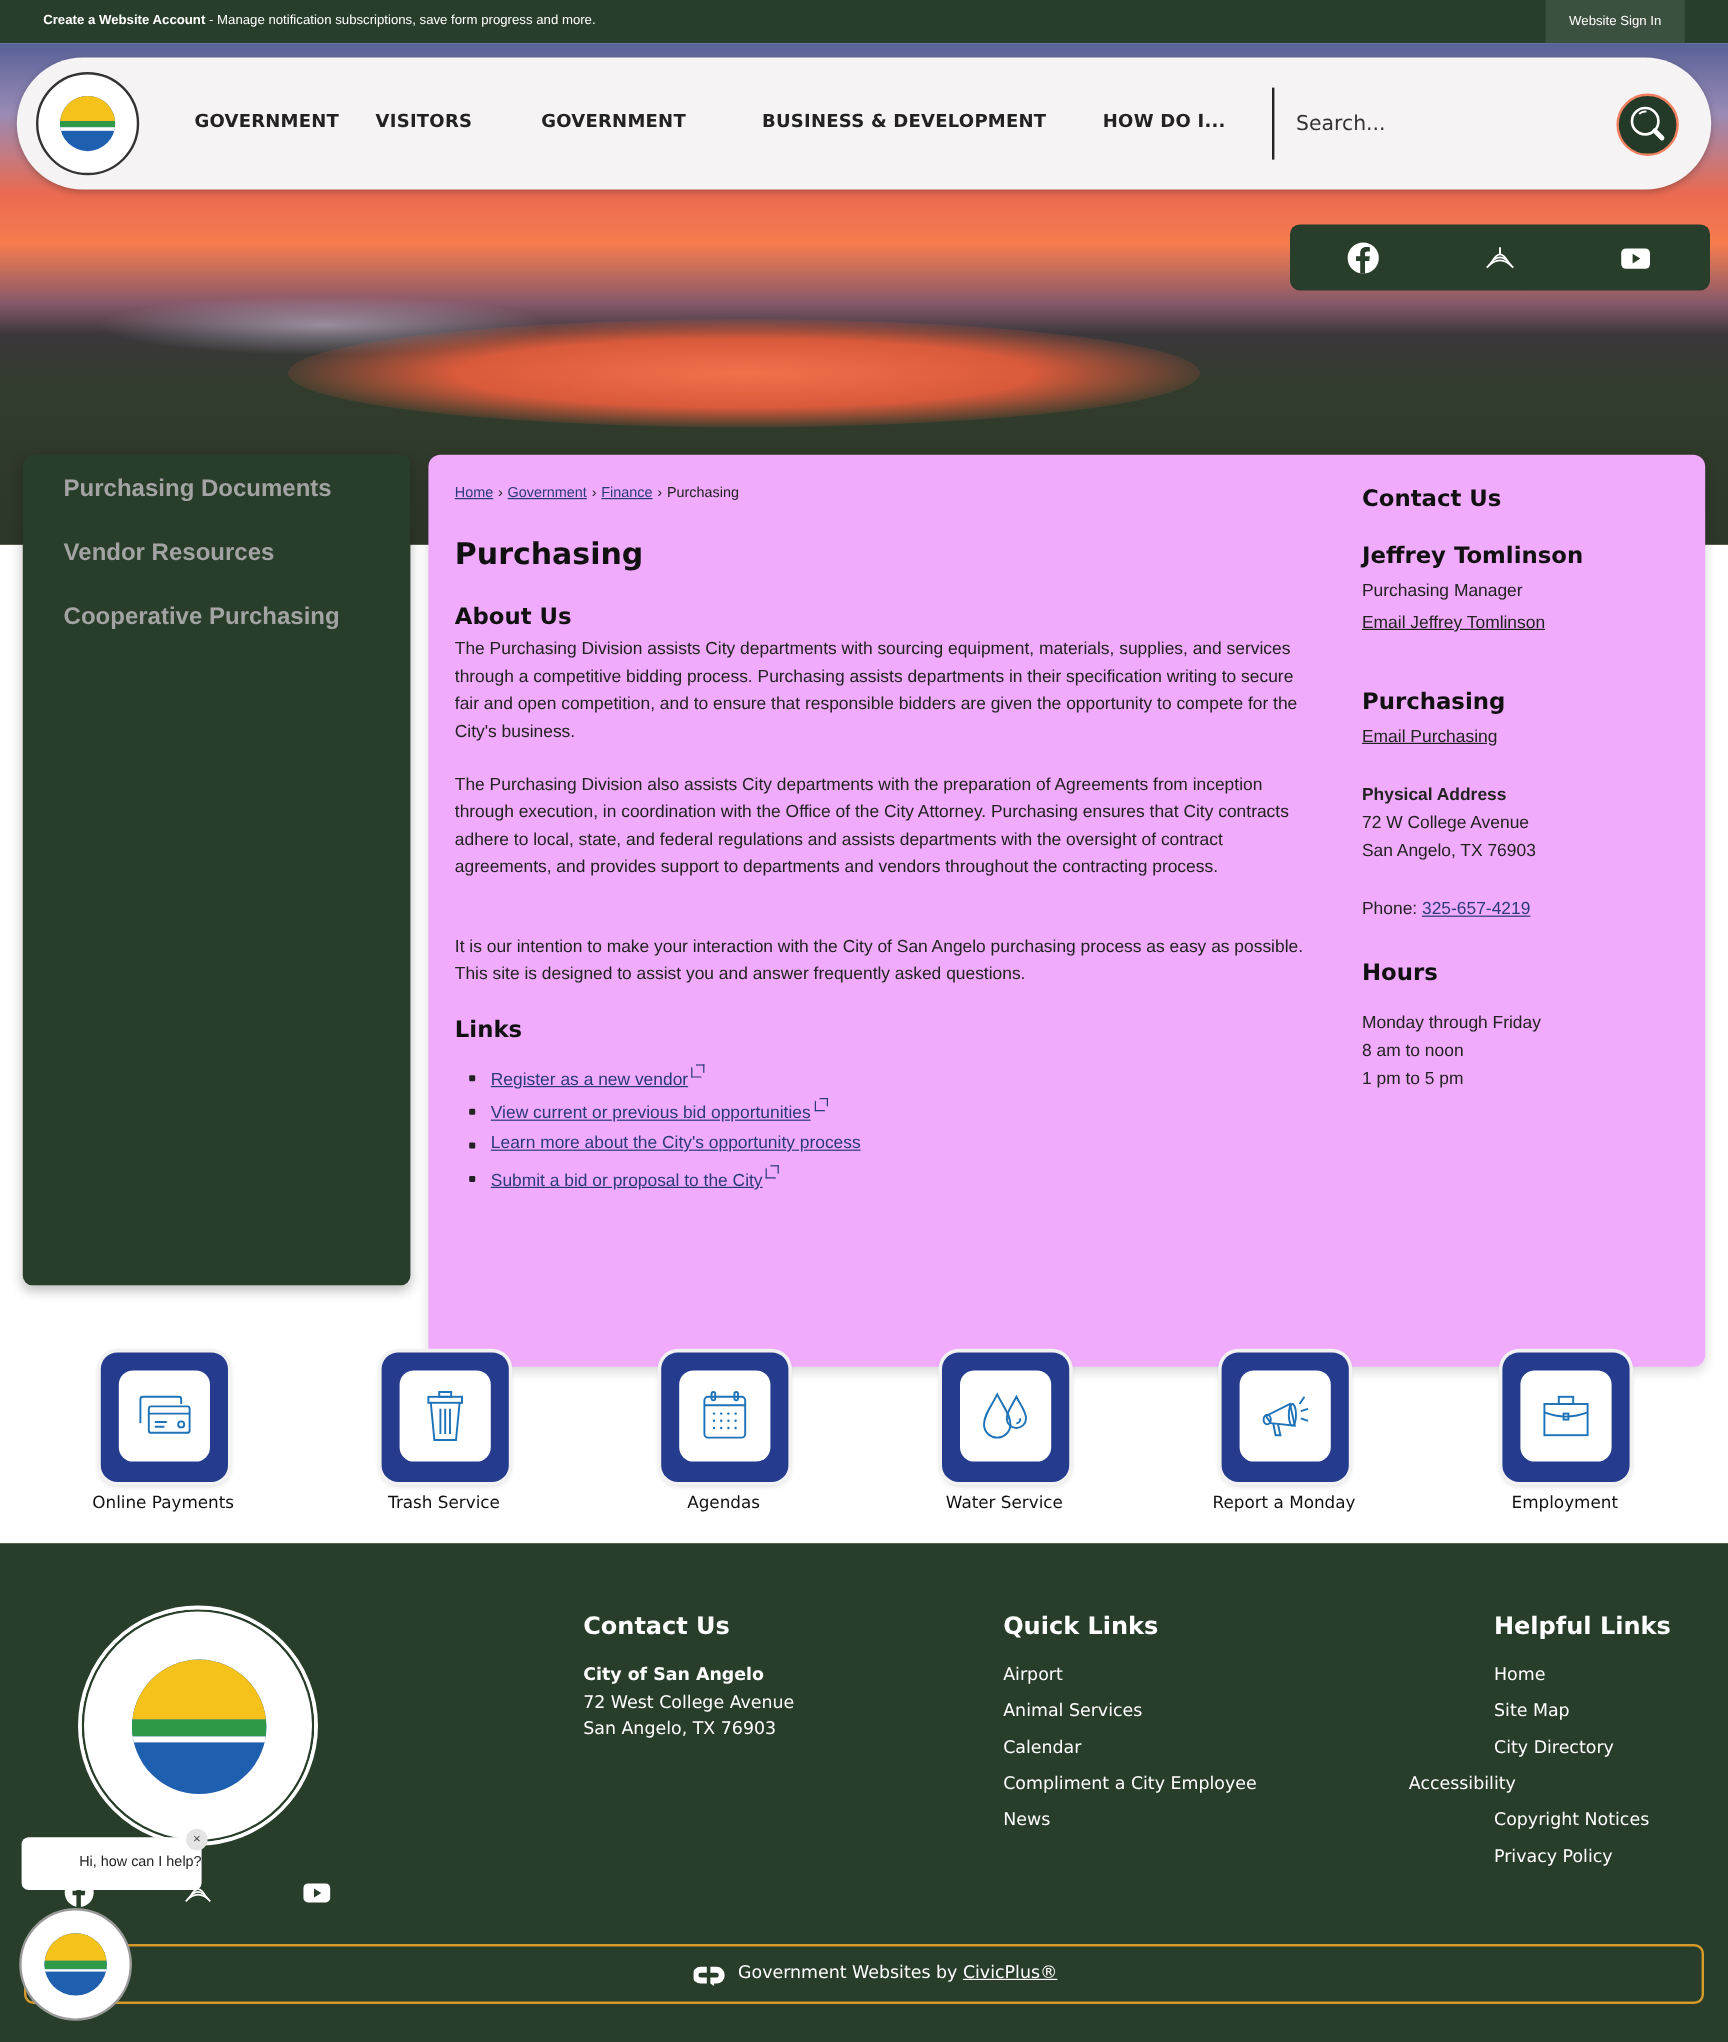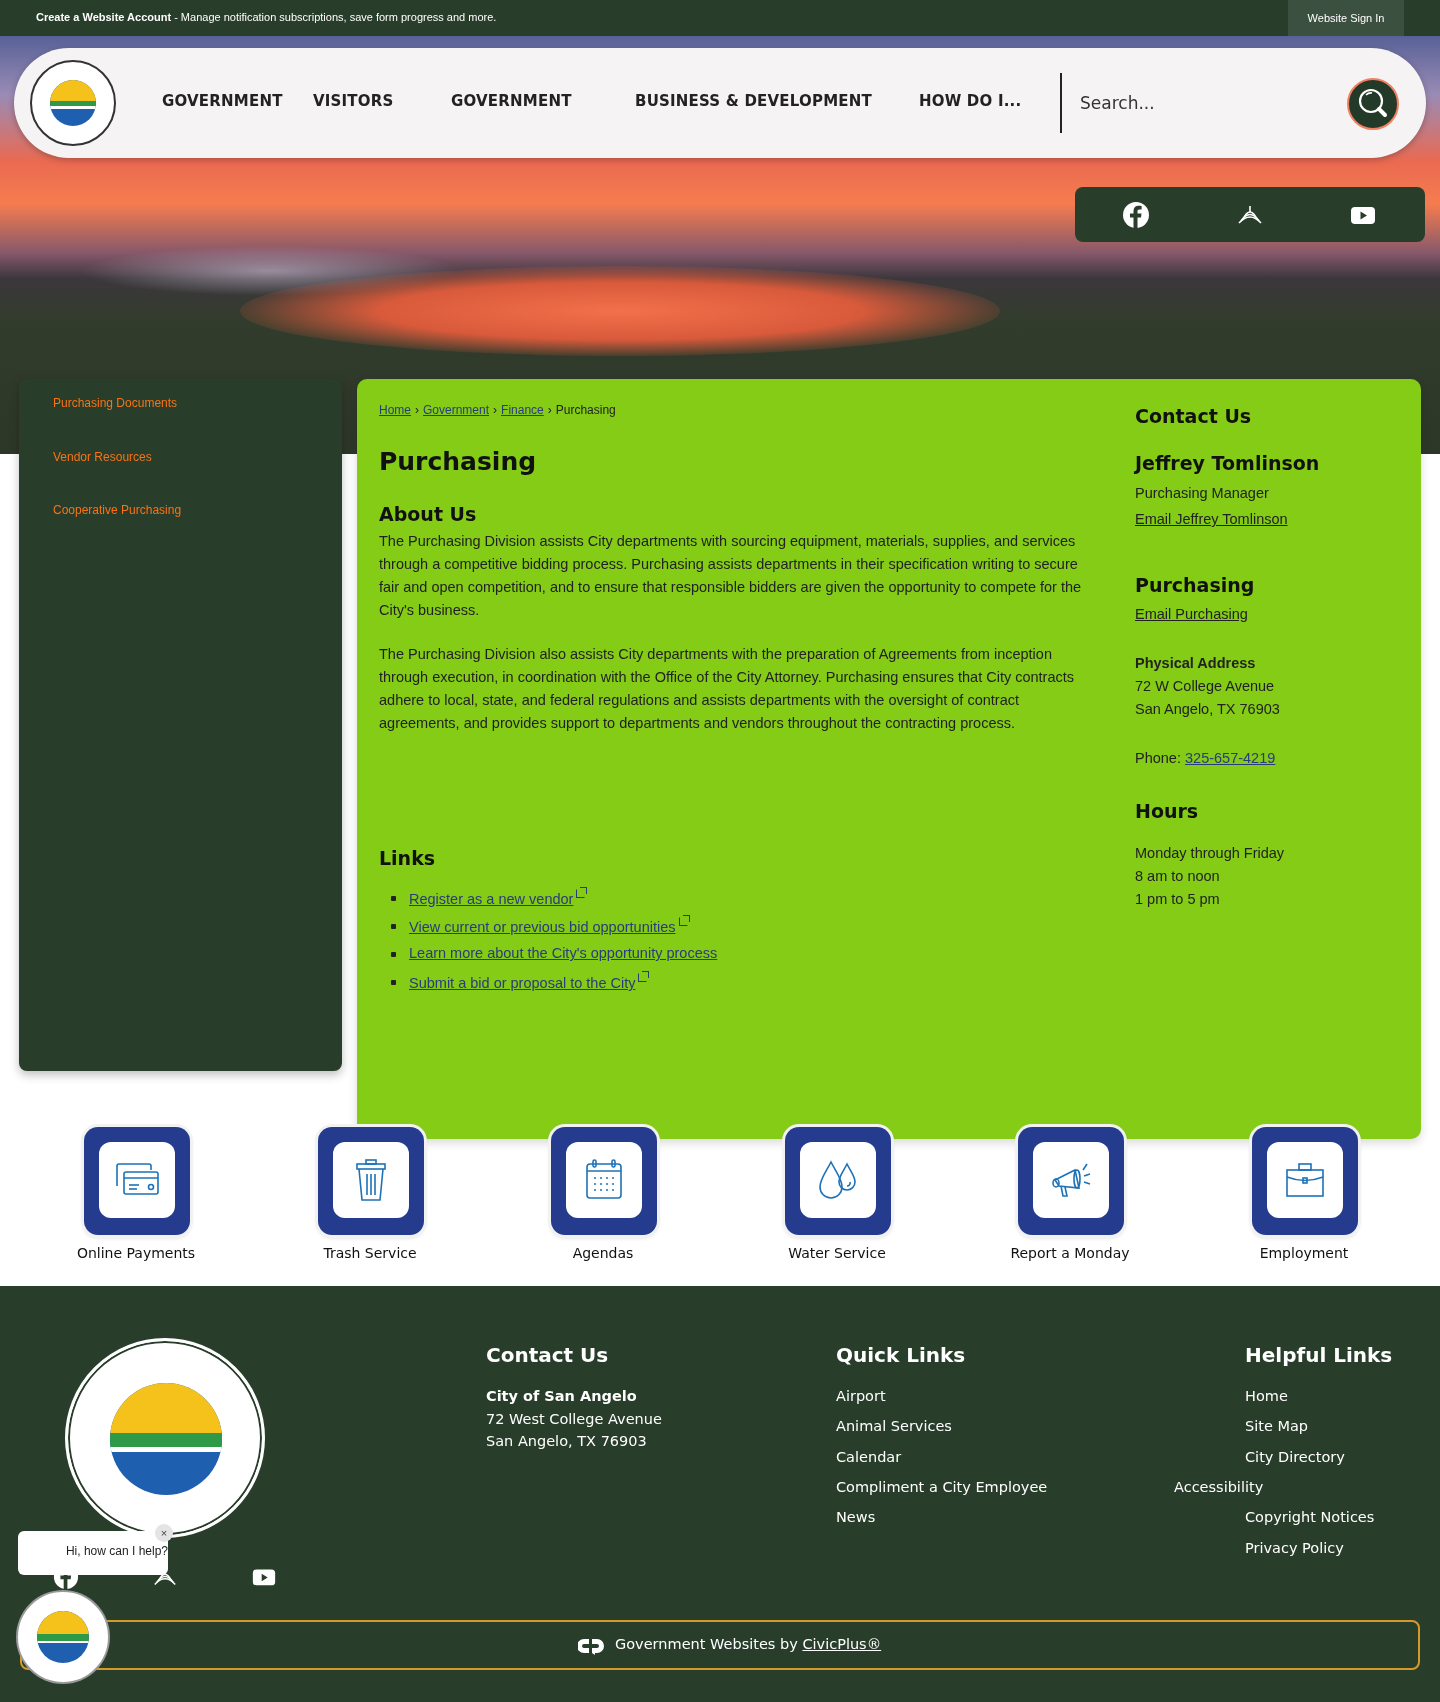--- a/index.html
+++ b/index.html
@@ -35,24 +35,24 @@
   .divider-v { position: absolute; left: 1060px; top: 73px; width: 2px; height: 60px; background: #222; }
   .search-input { position: absolute; left: 1070px; top: 84px; width: 260px; height: 38px; border: none; background: transparent; font-family: "DejaVu Sans", sans-serif; font-size: 17px; color: #333; outline: none; padding-left: 10px; }
   .search-input::placeholder { color: #333; }
   .search-btn { position: absolute; left: 1347px; top: 78px; width: 52px; height: 52px; border-radius: 50%; background: #243a28; border: 2px solid #f08060; }
 
   .social { position: absolute; left: 1075px; top: 187px; width: 350px; height: 55px; background: #283d2a; border-radius: 8px; }
   .social .ico { position: absolute; top: 14px; width: 28px; height: 28px; }
 
   
   .sidebar { position: absolute; left: 19px; top: 379px; width: 323px; height: 692px; background: #283d2a; border-radius: 8px; box-shadow: 0 4px 10px rgba(0,0,0,0.25); }
-  .sidebar .item { position: absolute; left: 34px; font-size: 12px; color: #f97316; }
-
-  
-  .main { position: absolute; left: 357px; top: 379px; width: 1064px; height: 760px; background: #84cc16; border-radius: 10px; box-shadow: 0 4px 10px rgba(0,0,0,0.15); }
+  .sidebar .item { position: absolute; left: 34px; font-size: 20px; color: #a3a3a3; font-weight: bold; }
+
+  
+  .main { position: absolute; left: 357px; top: 379px; width: 1064px; height: 760px; background: #f0abfc; border-radius: 10px; box-shadow: 0 4px 10px rgba(0,0,0,0.15); }
   .breadcrumb { position: absolute; left: 22px; top: 24px; font-size: 12px; color: #222; }
   .breadcrumb a { color: #2b3a7a; }
   .breadcrumb .sep { margin: 0 4px; }
   .page-title { position: absolute; left: 22px; top: 68px; font-family: "DejaVu Sans", sans-serif; font-weight: bold; font-size: 25px; color: #111; }
   .h2 { position: absolute; font-family: "DejaVu Sans", sans-serif; font-weight: bold; font-size: 19px; color: #111; }
   .para { position: absolute; left: 22px; width: 720px; font-size: 14.5px; line-height: 23px; color: #222; }
   .links { position: absolute; left: 52px; top: 510px; list-style: none; }
   .links li { position: relative; font-size: 14.5px; height: 28px; }
   .links li::before { content: ""; position: absolute; left: -18px; top: 7px; width: 5px; height: 5px; background: #222; border-radius: 1px; }
   .links a { color: #2b3a7a; }
@@ -151,20 +151,21 @@
 <div class="main">
   <div class="breadcrumb">
     <a href="#">Home</a><span class="sep">›</span><a href="#">Government</a><span class="sep">›</span><a href="#">Finance</a><span class="sep">›</span><span>Purchasing</span>
   </div>
 
   <h1 class="page-title">Purchasing</h1>
 
   <h2 class="h2" style="left:22px; top:124px">About Us</h2>
   <p class="para" style="top:151px">The Purchasing Division assists City departments with sourcing equipment, materials, supplies, and services through a competitive bidding process. Purchasing assists departments in their specification writing to secure fair and open competition, and to ensure that responsible bidders are given the opportunity to compete for the City's business.</p>
   <p class="para" style="top:264px">The Purchasing Division also assists City departments with the preparation of Agreements from inception through execution, in coordination with the Office of the City Attorney. Purchasing ensures that City contracts adhere to local, state, and federal regulations and assists departments with the oversight of contract agreements, and provides support to departments and vendors throughout the contracting process.</p>
+  <p class="para" style="top:399px">It is our intention to make your interaction with the City of San Angelo purchasing process as easy as possible. This site is designed to assist you and answer frequently asked questions.</p>
 
   <h2 class="h2" style="left:22px; top:468px">Links</h2>
   <ul class="links">
     <li><a href="#">Register as a new vendor</a><span class="ext"></span></li>
     <li><a href="#">View current or previous bid opportunities</a><span class="ext"></span></li>
     <li><a href="#">Learn more about the City's opportunity process</a></li>
     <li><a href="#">Submit a bid or proposal to the City</a><span class="ext"></span></li>
   </ul>
 
   <div class="contact">

